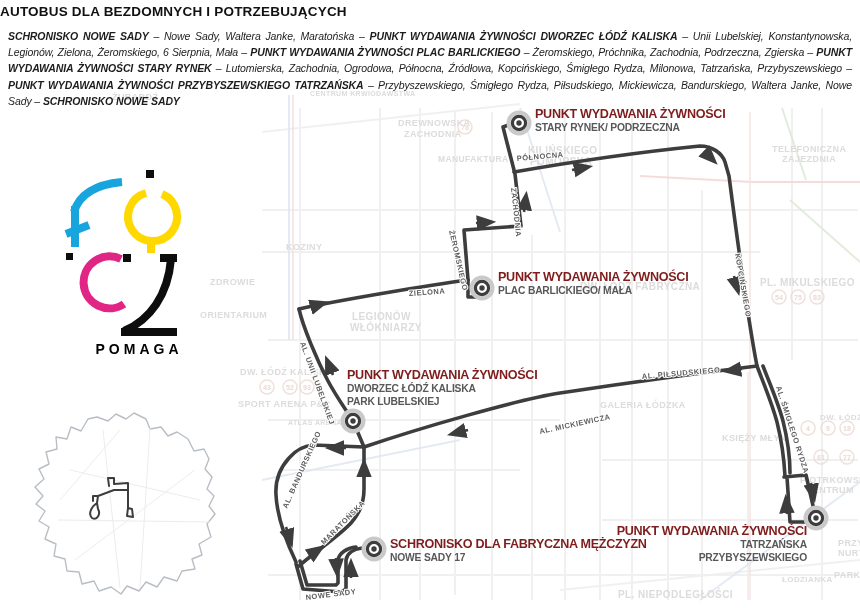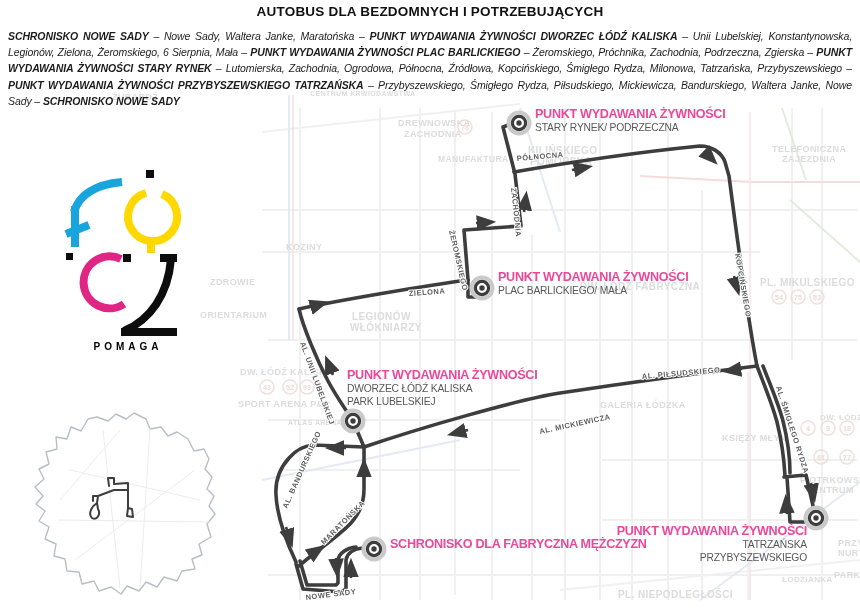--- a/index.html
+++ b/index.html
@@ -1,40 +1,40 @@
 <!DOCTYPE html>
 <html><head>
 <meta charset="utf-8">
 <style>
   * { margin:0; padding:0; box-sizing:border-box; }
   html,body { width:860px; height:608px; background:#ffffff; overflow:hidden;
               font-family:"Liberation Sans", sans-serif; }
   #stage { position:relative; width:860px; height:608px; background:#ffffff; }
 
   
-  .hdr-title { position:absolute; top:4px; left:0; width:860px; text-align:center;
+  .hdr-title { position:absolute; top:4px; left:0; width:860px; text-align:left;
                font-size:13.5px; font-weight:bold; color:#111; letter-spacing:.2px; }
   .route-desc { position:absolute; top:28px; left:8px; width:844px;
                 font-size:10.5px; line-height:16.2px; color:#1c1c1c;
                 text-align:justify; letter-spacing:-0.1px;font-style:italic; }
   .route-desc .b { font-weight:bold; }
 
   
   #map { position:absolute; left:0; top:0; width:860px; height:608px; }
 
   
   .stop-label { position:absolute; color:#3d3d3d; white-space:nowrap; }
-  .stop-label .t  { font-size:12.6px; font-weight:bold; letter-spacing:-0.3px; line-height:15px; color:#ec4899; }
-  .stop-label .s  { font-size:10.3px; font-weight:normal; letter-spacing:-0.2px; line-height:12.5px; color:#585858; }
+  .stop-label .t  { font-size:12.6px; font-weight:bold; letter-spacing:-0.3px; line-height:15px; color:#7f1d1d; }
+  .stop-label .s  { font-size:10.3px; font-weight:bold; letter-spacing:-0.2px; line-height:12.5px; color:#585858; }
   .stop-label.right { text-align:right; }
 
   
   #logo { position:absolute; left:55px; top:160px; width:140px; height:205px; }
-  .logo-caption { position:absolute; left:58px; top:341px; width:140px; text-align:center;
-                  font-size:10px; font-weight:bold; letter-spacing:4px; color:#000; }
+  .logo-caption { position:absolute; left:69px; top:341px; width:140px; text-align:center;
+                  font-size:14px; font-weight:bold; letter-spacing:4px; color:#000; }
 
   svg text.street { font-family:"Liberation Sans",sans-serif; font-size:7.5px; font-weight:bold;
                     fill:#5f5f5f; letter-spacing:.5px; paint-order:stroke; stroke:#ffffff;
                     stroke-width:2px; stroke-linejoin:round; }
   svg text.bglbl  { font-family:"Liberation Sans",sans-serif; font-weight:bold; fill:#dcdcdc;
                     letter-spacing:.4px; }
   svg text.bgnum  { font-family:"Liberation Sans",sans-serif; font-weight:bold; fill:#e4cdc6;
                     font-size:7px; text-anchor:middle; }
 </style>
 </head>
@@ -223,20 +223,21 @@
     <div class="t">PUNKT WYDAWANIA ŻYWNOŚCI</div>
     <div class="s">PLAC BARLICKIEGO/ MAŁA</div>
   </div>
   <div class="stop-label" style="left:347px; top:368px;">
     <div class="t">PUNKT WYDAWANIA ŻYWNOŚCI</div>
     <div class="s">DWORZEC ŁÓDŹ KALISKA</div>
     <div class="s">PARK LUBELSKIEJ</div>
   </div>
   <div class="stop-label" style="left:390px; top:537px;">
     <div class="t">SCHRONISKO DLA FABRYCZNA MĘŻCZYZN</div>
+    <div class="s">NOWE SADY 17</div>
   </div>
   <div class="stop-label right" style="right:53px; top:524px;">
     <div class="t">PUNKT WYDAWANIA ŻYWNOŚCI</div>
     <div class="s">TATRZAŃSKA</div>
     <div class="s">PRZYBYSZEWSKIEGO</div>
   </div>
 
   <svg id="logo" viewBox="55 160 140 205" xmlns="http://www.w3.org/2000/svg">
 
     <g fill="none" stroke-width="8" stroke="#18a5dd">

